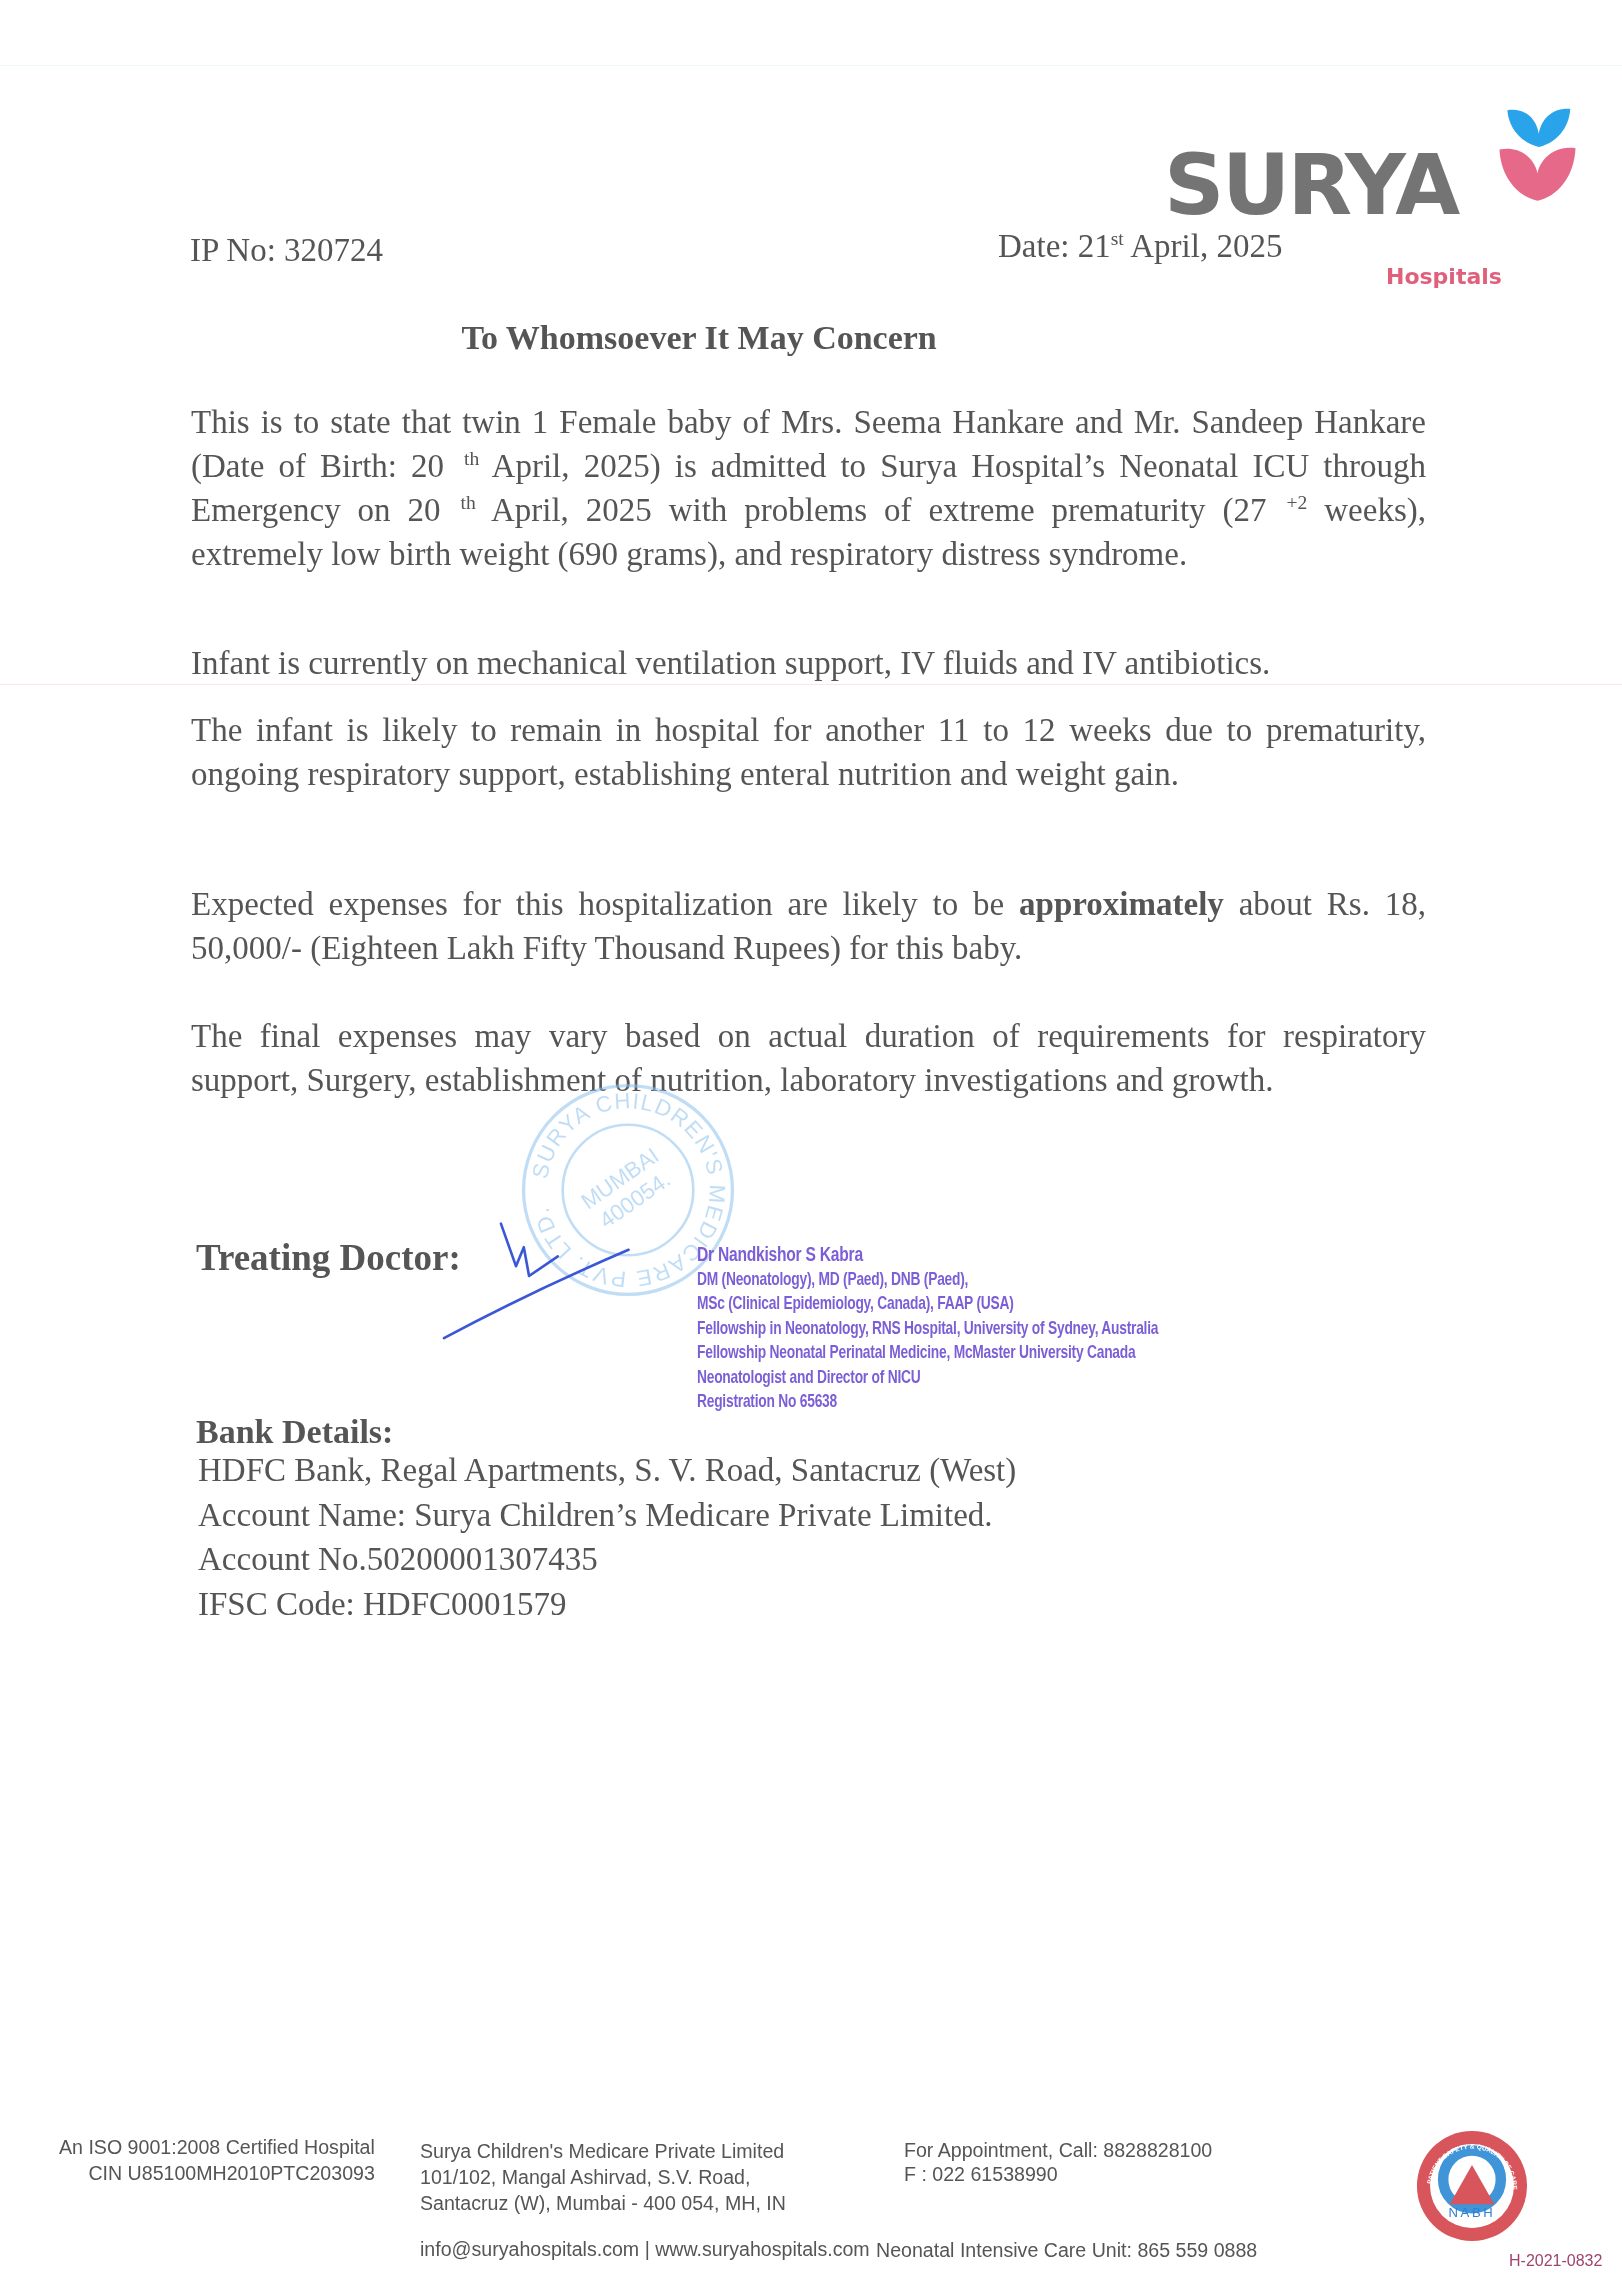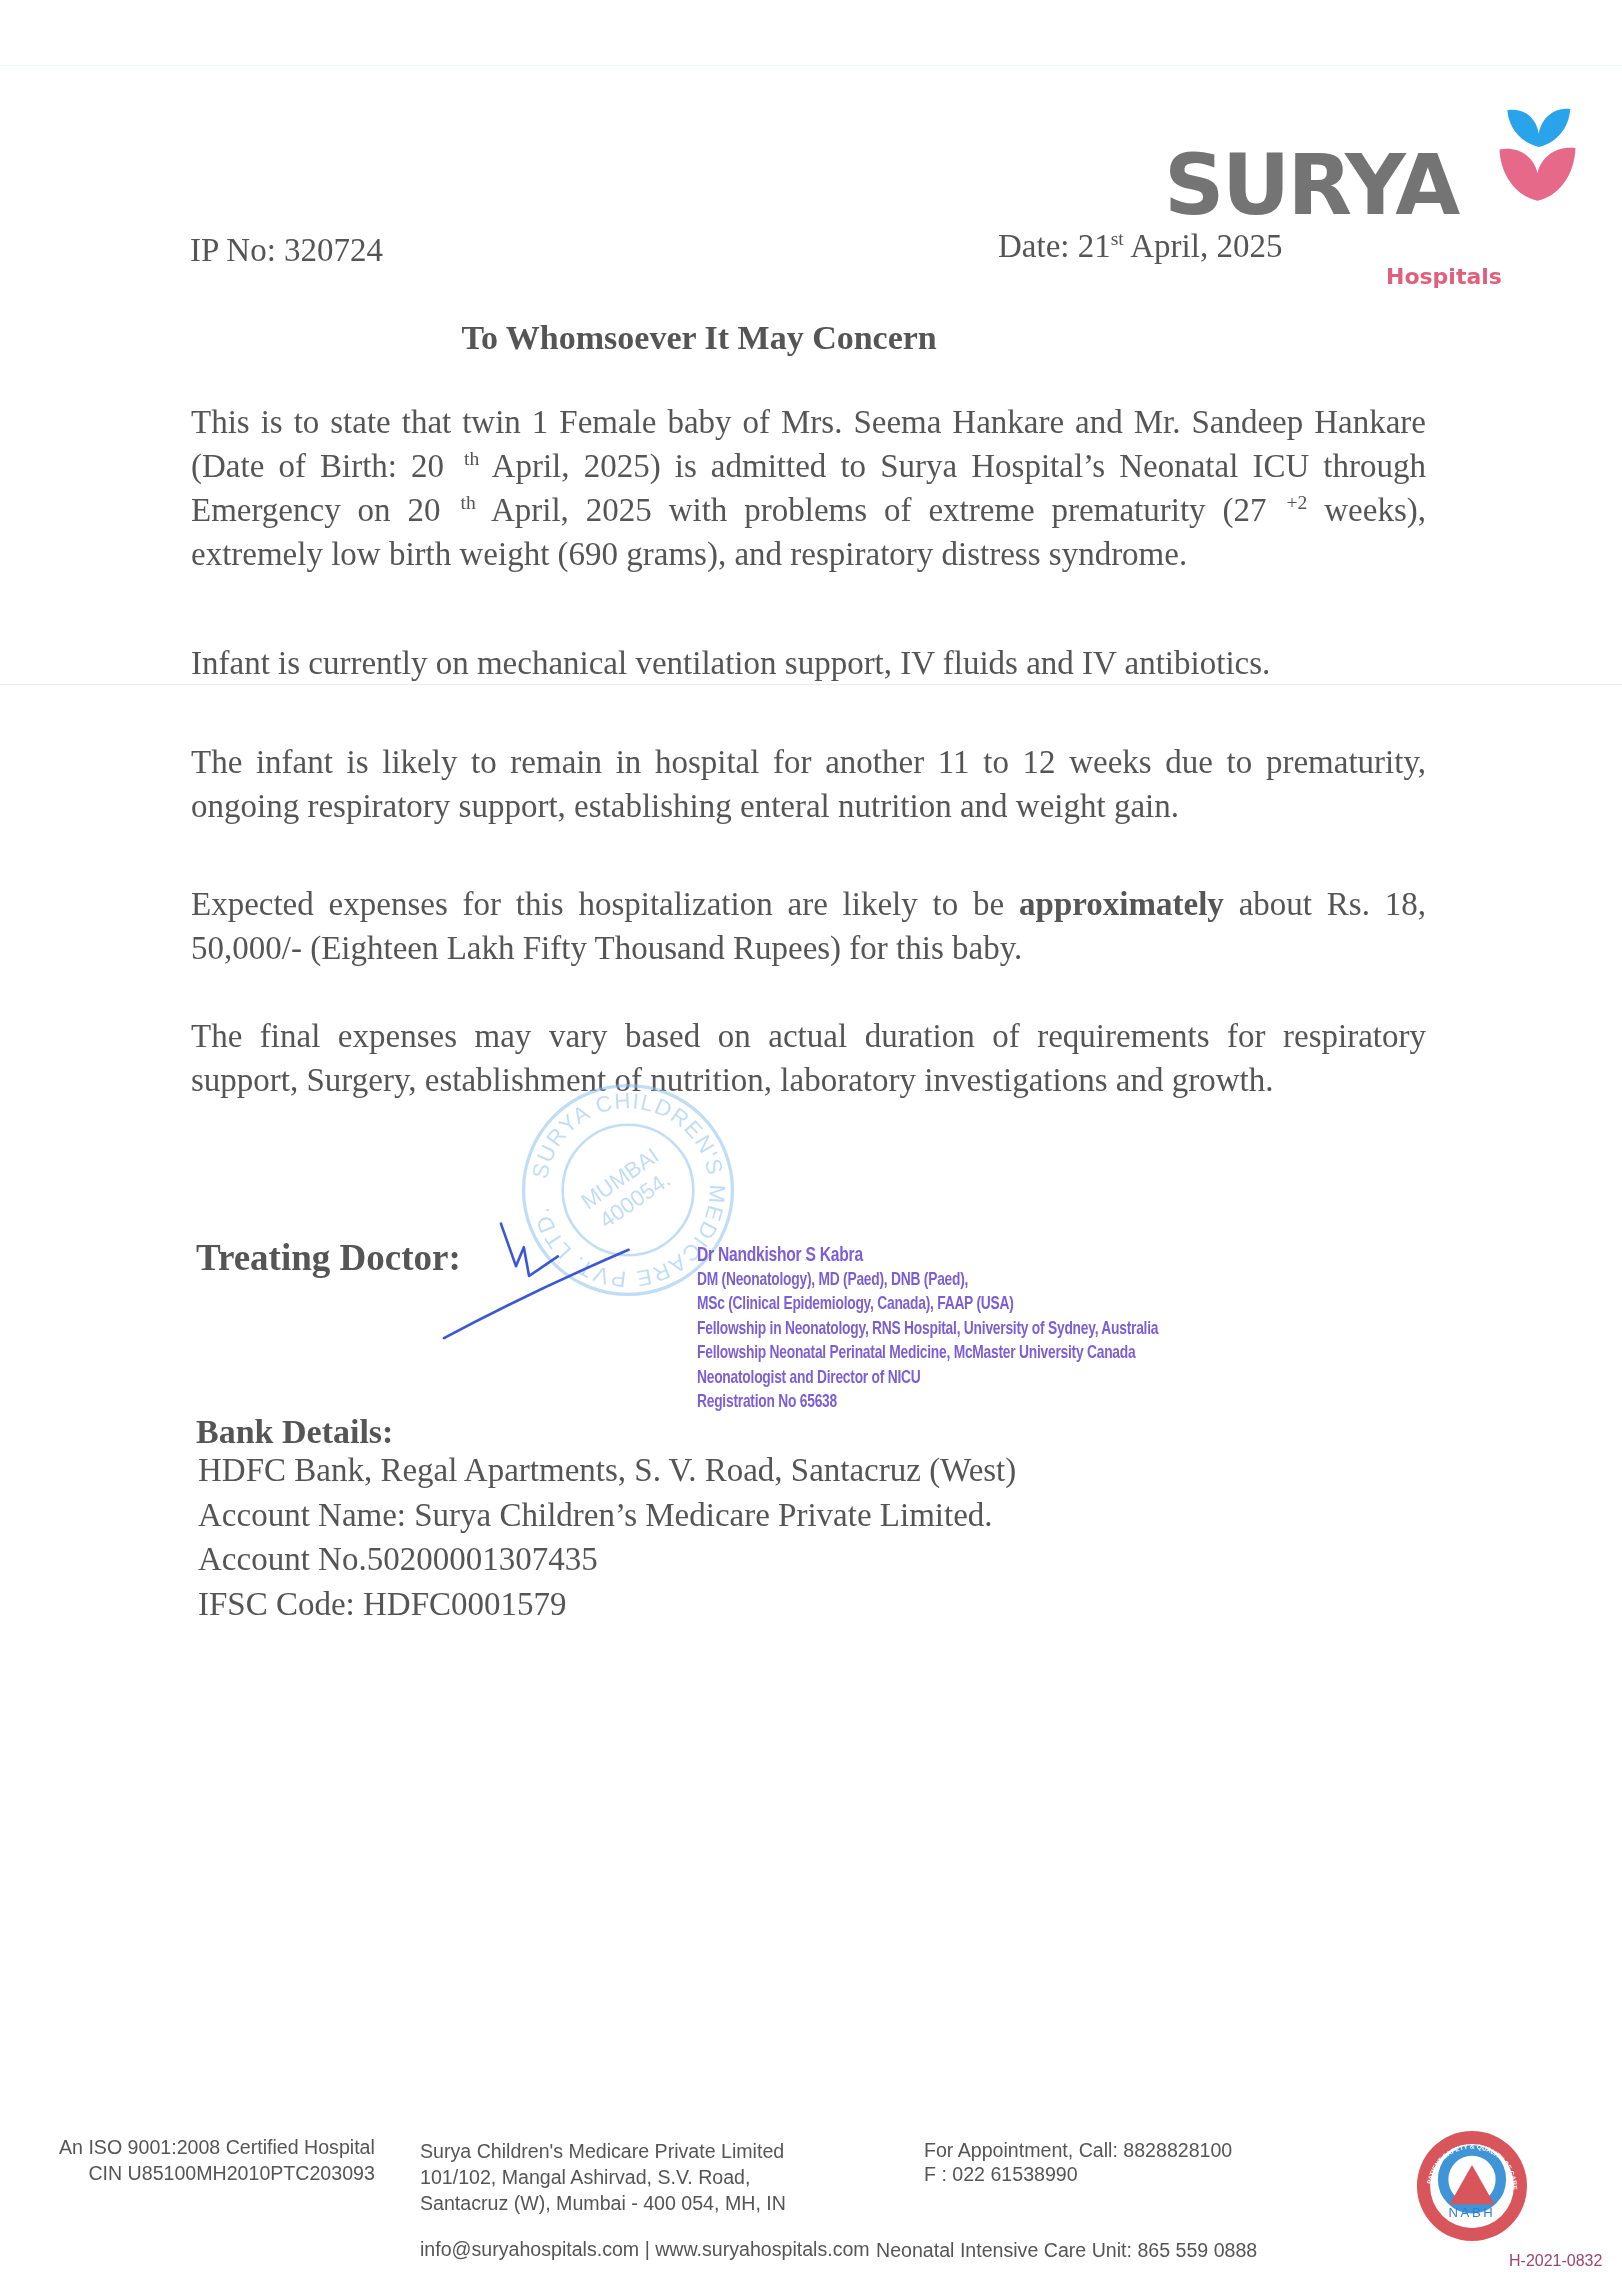--- a/index.html
+++ b/index.html
@@ -21,21 +21,21 @@
   .date { position: absolute; left: 998px; top: 228px; font-size: 33px; color: #555; }
   .date sup { font-size: 19.6px; }
   .title { position: absolute; left: 0; width: 1406px; text-align: center; top: 319px; font-size: 34px; font-weight: bold; color: #555; }
   .title span { position: relative; left: -3.9px; }
 
   
   .para { position: absolute; left: 191px; width: 1235px; font-size: 33px; line-height: 44px; text-align: justify; color: #555; }
   .para sup { font-size: 19.6px; line-height: 0; margin-left: 20px; }
   .p1 { top: 400px; }
   .p2 { top: 641px; }
-  .p3 { top: 708px; margin-top: 32px; }
+  .p3 { top: 708px; }
   .p4 { top: 882px; }
   .p5 { top: 1014px; font-weight: normal; }
   .bold { font-weight: bold; }
 
   
   .stamp { position: absolute; left: 517px; top: 1079px; width: 222px; height: 222px; opacity: 0.55; }
 
   
   .doctor-label { position: absolute; left: 196px; top: 1236px; font-size: 37px; font-weight: bold; color: #555; }
   .signature { position: absolute; left: 432px; top: 1204px; width: 236px; height: 144px; }
@@ -45,21 +45,21 @@
   
   .bank-title { position: absolute; left: 196px; top: 1413px; font-size: 34px; font-weight: bold; color: #555; }
   .bank-line { position: absolute; left: 198px; font-size: 33px; color: #555; }
   .b1 { top: 1452px; } .b2 { top: 1497px; } .b3 { top: 1541px; } .b4 { top: 1586px; }
 
   
   .foot { position: absolute; font-family: "Liberation Sans", "DejaVu Sans", sans-serif; font-size: 19.6px; line-height: 26px; color: #555; }
   .f1 { left: 59px; top: 2134px; text-align: right; }
   .f2 { left: 420px; top: 2138px; }
   .f3 { left: 420px; top: 2236px; }
-  .f4 { left: 924px; top: 2139px; line-height: 23.6px; }
+  .f4 { left: 904px; top: 2139px; line-height: 23.6px; }
   .f5 { left: 876px; top: 2237px; }
   .nabh { position: absolute; left: 1413px; top: 2127px; width: 118px; height: 118px; }
   .nabh-code { position: absolute; left: 1509px; top: 2252px; font-family: "Liberation Sans", "DejaVu Sans", sans-serif; font-size: 16px; color: #a0446e; }
 </style>
 </head>
 <body>
 
 <div class="scanline scan-top"></div>
 <div class="scanline scan-mid"></div>
 

